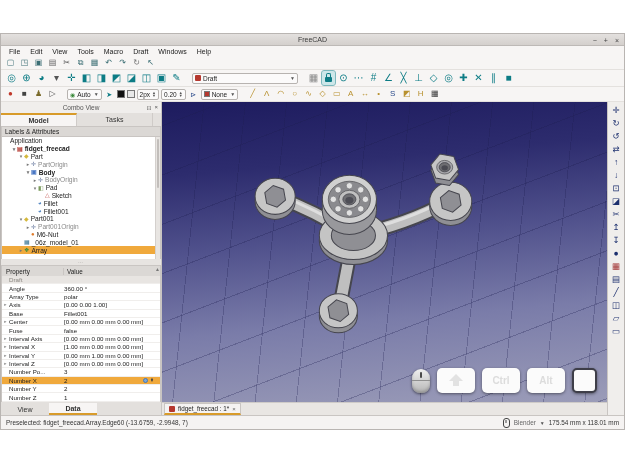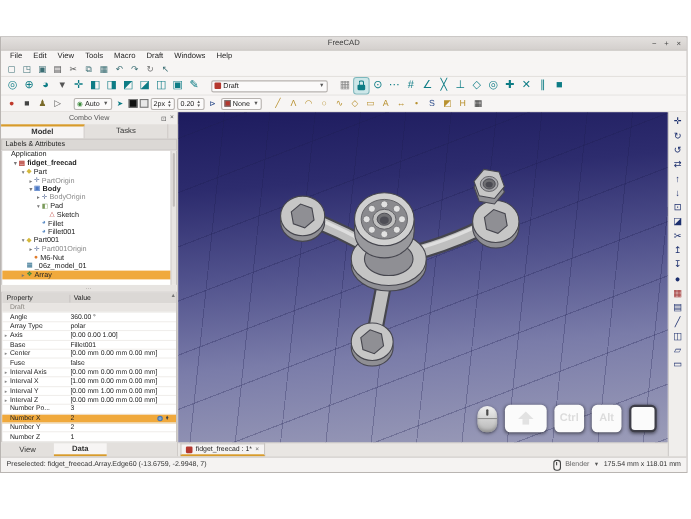--- a/index.html
+++ b/index.html
@@ -85,21 +85,21 @@
       repeating-linear-gradient(90deg, rgba(30,30,80,0.38) 0 1px, transparent 1px 46px);
     transform:rotate(-21deg) skewX(-27deg); opacity:0.75; }
   .model-svg { position:absolute; inset:0; width:100%; height:100%; }
 
   .keys-overlay { position:absolute; right:10px; bottom:9px; display:flex; align-items:center; gap:7px; }
   .vmouse { width:18px; height:24px; border-radius:9px 9px 8px 8px; background:linear-gradient(#f0f0f0,#b5b5b5); box-shadow:0 1px 3px rgba(0,0,0,0.55), inset 0 -2px 3px rgba(0,0,0,0.2); position:relative; }
   .vmouse::before { content:""; position:absolute; left:50%; top:3px; width:2px; height:6px; background:#4a4a4a; transform:translateX(-50%); border-radius:1px; }
   .vmouse::after { content:""; position:absolute; top:11px; left:0; right:0; height:1px; background:#8f8f8f; }
   .key { height:25px; background:#fbfbfb; border-radius:5px; box-shadow:0 1px 3px rgba(0,0,0,0.45); display:flex; align-items:center; justify-content:center; color:#dcdcdc; font-size:10px; font-weight:bold; }
   .key-shift { width:38px; }
-  .key-ctrl, .key-alt { width:27px; }
+  .key-ctrl, .key-alt { width:38px; }
   .key-extra { width:25px; border:2px solid #3e3e48; box-shadow:0 1px 3px rgba(0,0,0,0.45); }
   .shift-glyph { position:relative; width:14px; height:13px; }
   .shift-glyph::before { content:""; position:absolute; top:0; left:0; border-left:7px solid transparent; border-right:7px solid transparent; border-bottom:7px solid #e2e2e2; }
   .shift-glyph::after { content:""; position:absolute; top:7px; left:4px; width:6px; height:5px; background:#e2e2e2; }
 
   .mdi-bar { height:13px; background:#e9e6e3; border-top:1px solid #cfcbc8; display:flex; align-items:flex-end; padding-left:2px; flex:0 0 auto; }
   .mdi-tab { height:12px; background:#f5f3f2; border:1px solid #c9c5c2; border-bottom:2px solid #d89b2a; display:flex; align-items:center; gap:3px; font-size:6.3px; color:#222; padding:0 4px; }
   .mdi-ic { width:6px; height:6px; background:#b5382f; border-radius:1px; flex:0 0 auto; }
   .mdi-close { font-size:6px; color:#666; }
 

